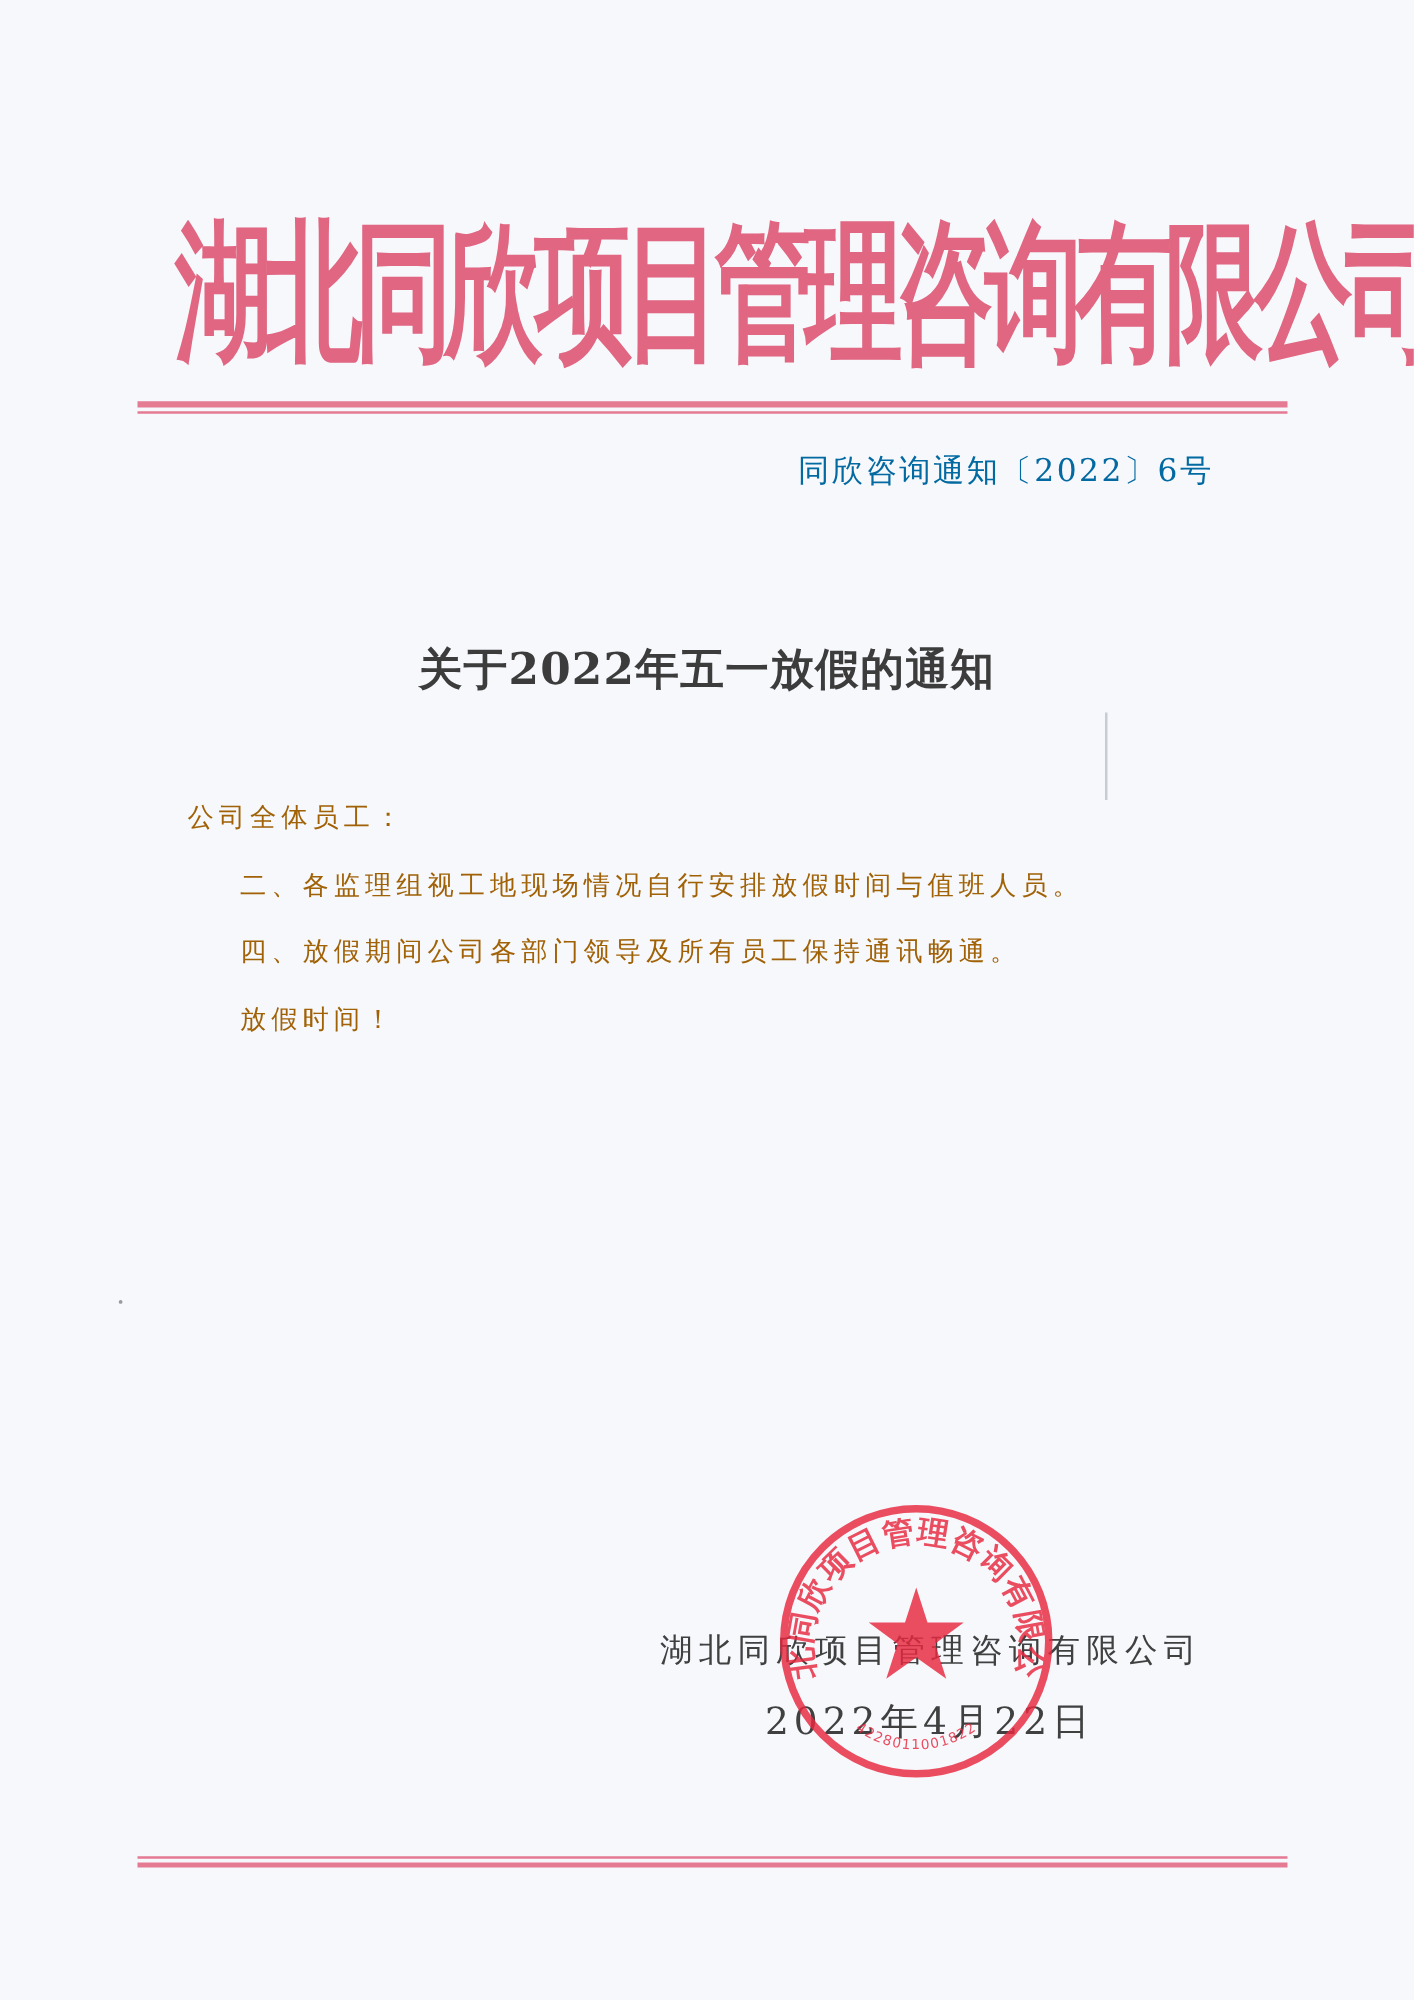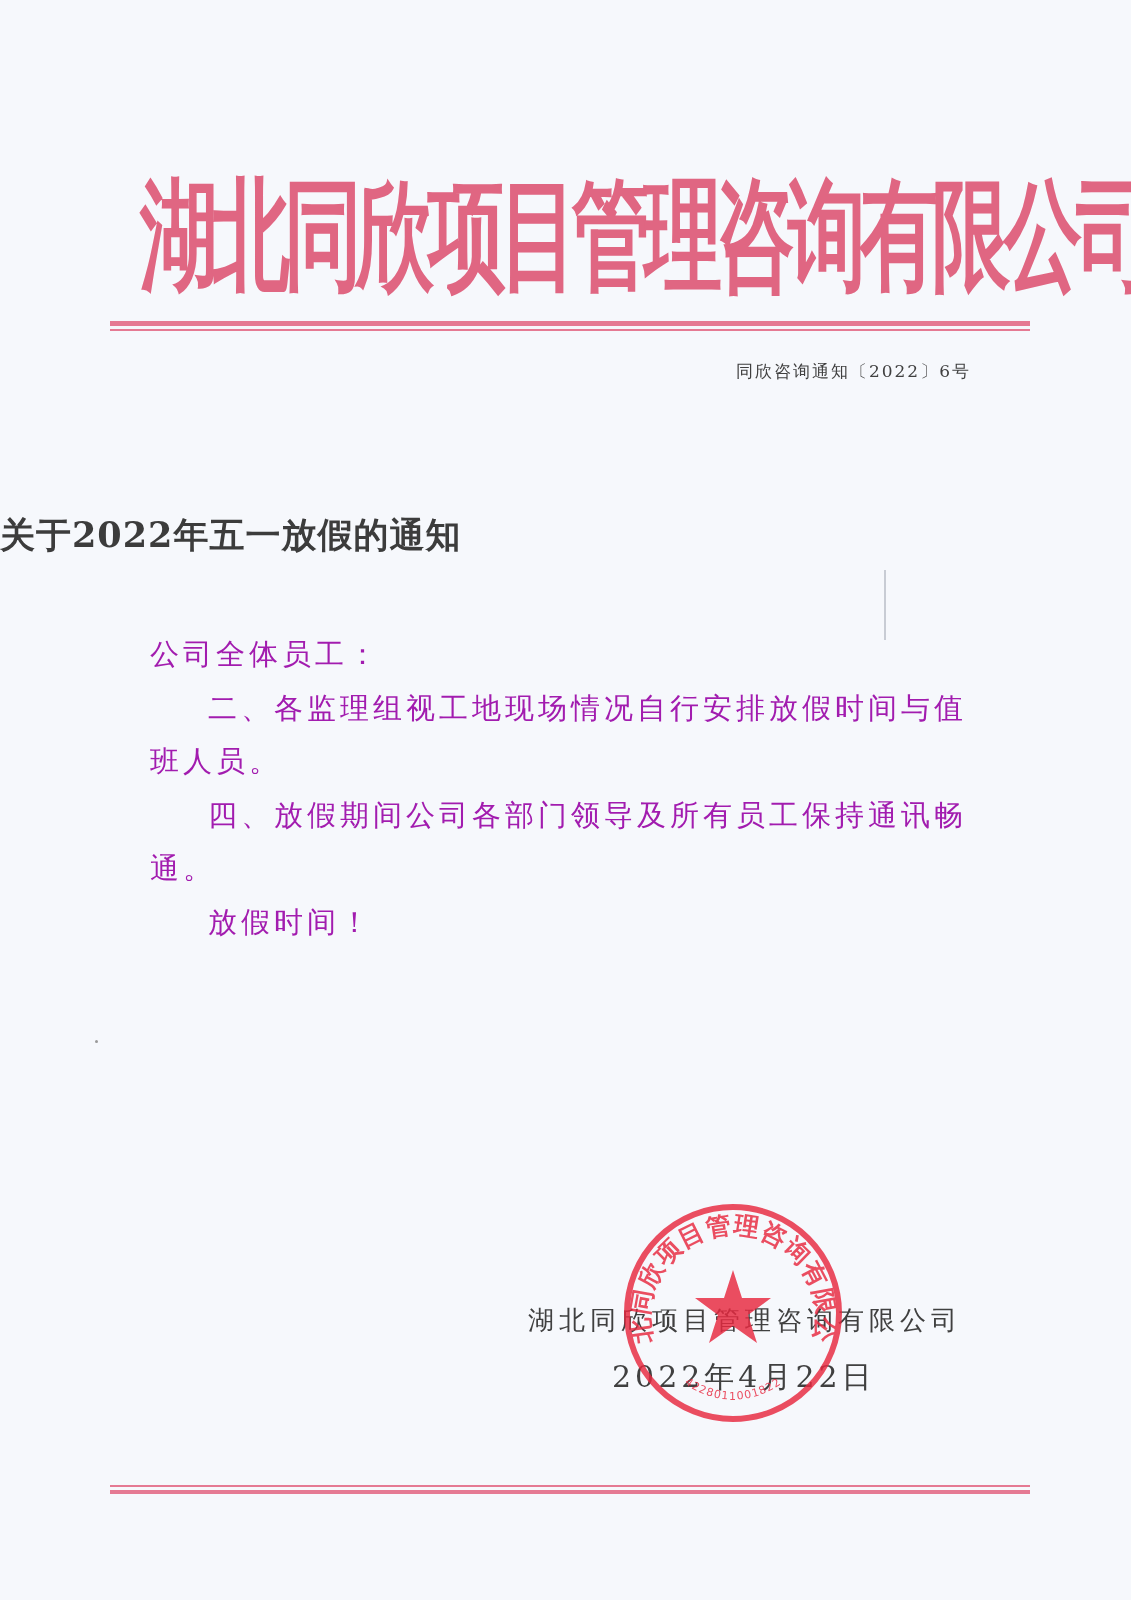--- a/index.html
+++ b/index.html
@@ -19,29 +19,29 @@
     line-height:170px;
     letter-spacing:-6px;
     text-align:center;
     transform:scaleY(1.55);
     transform-origin:50% 50%;
     white-space:nowrap;
   }
   .rule-thick { background:#e57a93; height:5px; }
   .rule-thin { background:#e57a93; height:2px; }
   .doc-number {
-    right:160px; top:360px; font-size:17px; letter-spacing:2px; color:#404040;text-align:center;
+    right:160px; top:360px; font-size:25px; letter-spacing:2px; color:#0369a1;text-align:center;
   }
   .title {
-    left:0; width:1131px; top:512px; text-align:left;
+    left:0; width:1131px; top:512px; text-align:center;
     font-size:35px; font-weight:bold; color:#3c3c3c; letter-spacing:1px;
   }
   .body {
     left:150px; top:628px; width:828px;
-    font-size:29px; line-height:53.5px; letter-spacing:4px; color:#a21caf;
+    font-size:21px; line-height:53.5px; letter-spacing:4px; color:#a16207;
   }
   .body p { margin:0; }
   .indent { text-indent:2em; }
   .sign {
     left:528px; top:1303px; font-size:26px; letter-spacing:5px; color:#404040;
   }
   .sign-date {
     left:612px; top:1357px; font-size:30px; letter-spacing:4px; color:#404040;
   }
   .seal {

